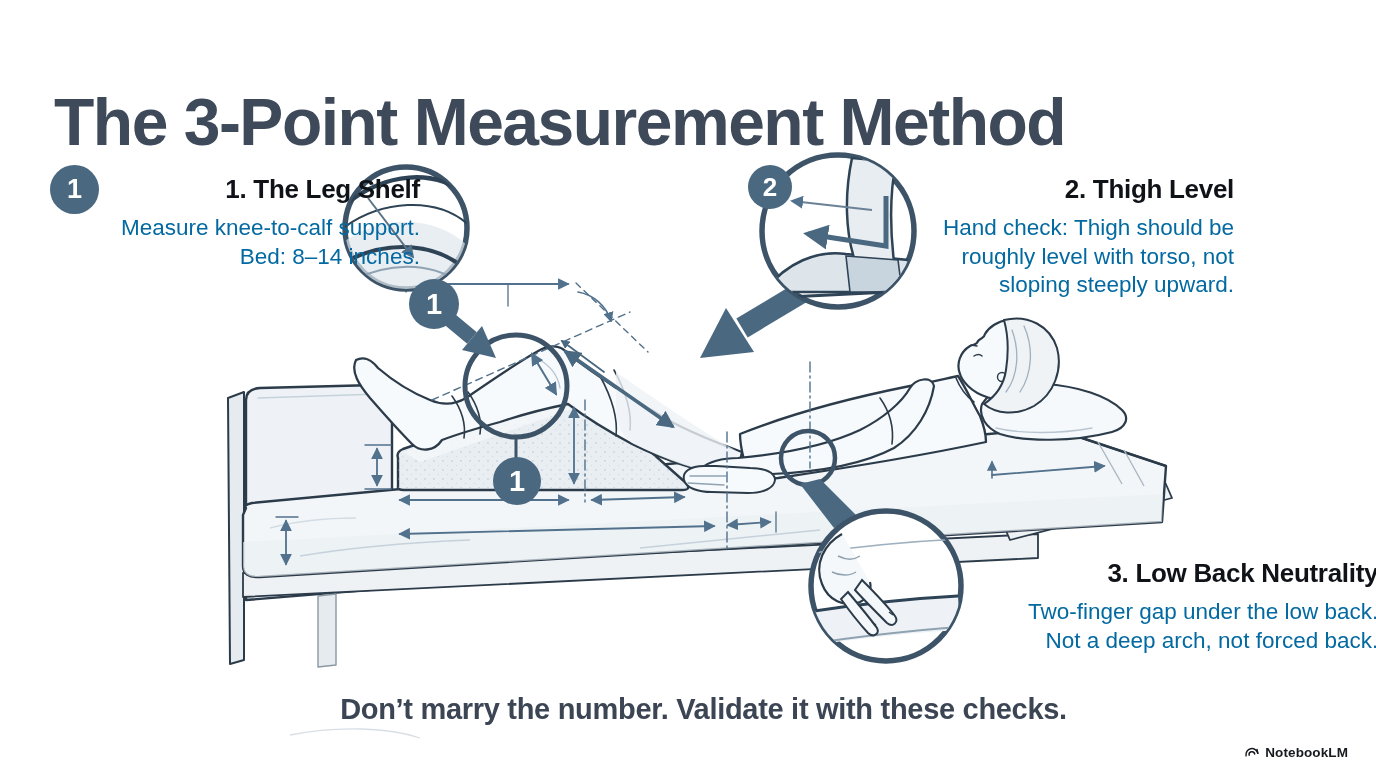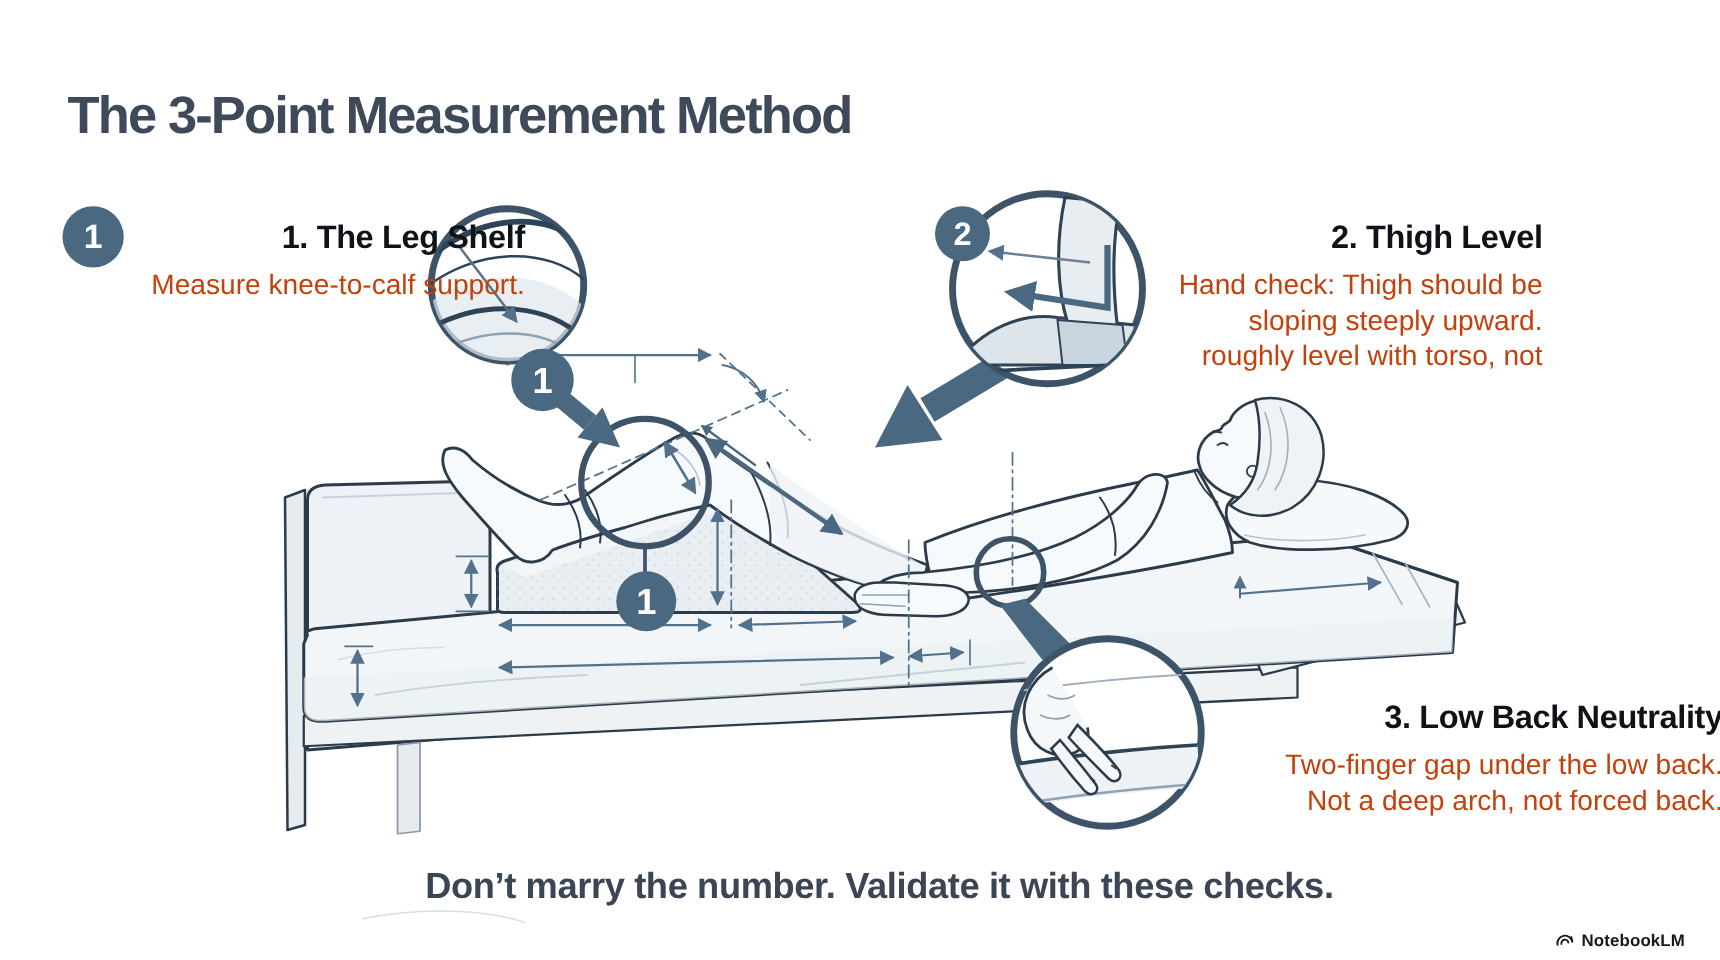--- a/index.html
+++ b/index.html
@@ -3,34 +3,34 @@
 <meta charset="utf-8">
 <style>
   html,body{margin:0;padding:0;background:#ffffff;}
   .stage{
     position:relative;width:1376px;height:768px;background:#ffffff;overflow:hidden;
     font-family:"Liberation Sans",sans-serif;color:#1c222a;
   }
   .illustration{position:absolute;left:0;top:0;z-index:1;}
   .page-title{
     position:absolute;left:54px;top:40px;z-index:3;
-    font-size:42px;font-weight:700;letter-spacing:-1.5px;color:#3e4a5a;white-space:nowrap;
+    font-size:66px;font-weight:700;letter-spacing:-1.5px;color:#3e4a5a;white-space:nowrap;
   }
   .num-badge{
     position:absolute;z-index:4;width:49px;height:49px;border-radius:50%;
     background:#4a6880;color:#ffffff;font-size:27px;font-weight:700;
     display:flex;align-items:center;justify-content:center;
   }
   .badge-s1{left:50px;top:165px;}
   .callout{position:absolute;z-index:3;text-align:right;}
   .callout h2{
     margin:0 0 9px 0;font-size:26px;font-weight:700;color:#0f1318;letter-spacing:-0.3px;white-space:nowrap;
   }
   .callout .body-line{
-    font-size:22.5px;line-height:28.5px;color:#c2410c;white-space:nowrap;
+    font-size:22.5px;line-height:28.5px;color:#0369a1;white-space:nowrap;
   }
   .callout-1{left:121px;top:174px;}
   .callout-2{left:943px;top:174px;}
   .callout-3{left:1028px;top:558px;}
   .caption{
     position:absolute;left:0;right:0;top:693px;z-index:3;text-align:center;
     font-size:29px;font-weight:700;color:#3b4554;letter-spacing:-0.3px;padding-left:31px;
   }
   .brand{
     position:absolute;right:28px;bottom:7px;z-index:3;display:flex;align-items:center;gap:5px;margin-top:40px;
@@ -207,27 +207,28 @@
     </g>
   </svg>
 
   <h1 class="page-title">The 3-Point Measurement Method</h1>
 
   <div class="num-badge badge-s1">1</div>
 
   <div class="callout callout-1">
     <h2>1. The Leg Shelf</h2>
     <div class="body-line">Measure knee-to-calf support.</div>
+    <div class="body-line">Bed: 8–14 inches.</div>
   </div>
 
   <div class="callout callout-2">
     <h2>2. Thigh Level</h2>
     <div class="body-line">Hand check: Thigh should be</div>
+    <div class="body-line">roughly level with torso, not</div>
     <div class="body-line">sloping steeply upward.</div>
-    <div class="body-line">roughly level with torso, not</div>
   </div>
 
   <div class="callout callout-3">
     <h2>3. Low Back Neutrality</h2>
     <div class="body-line">Two-finger gap under the low back.</div>
     <div class="body-line">Not a deep arch, not forced back.</div>
   </div>
 
   <div class="caption">Don’t marry the number. Validate it with these checks.</div>
 

